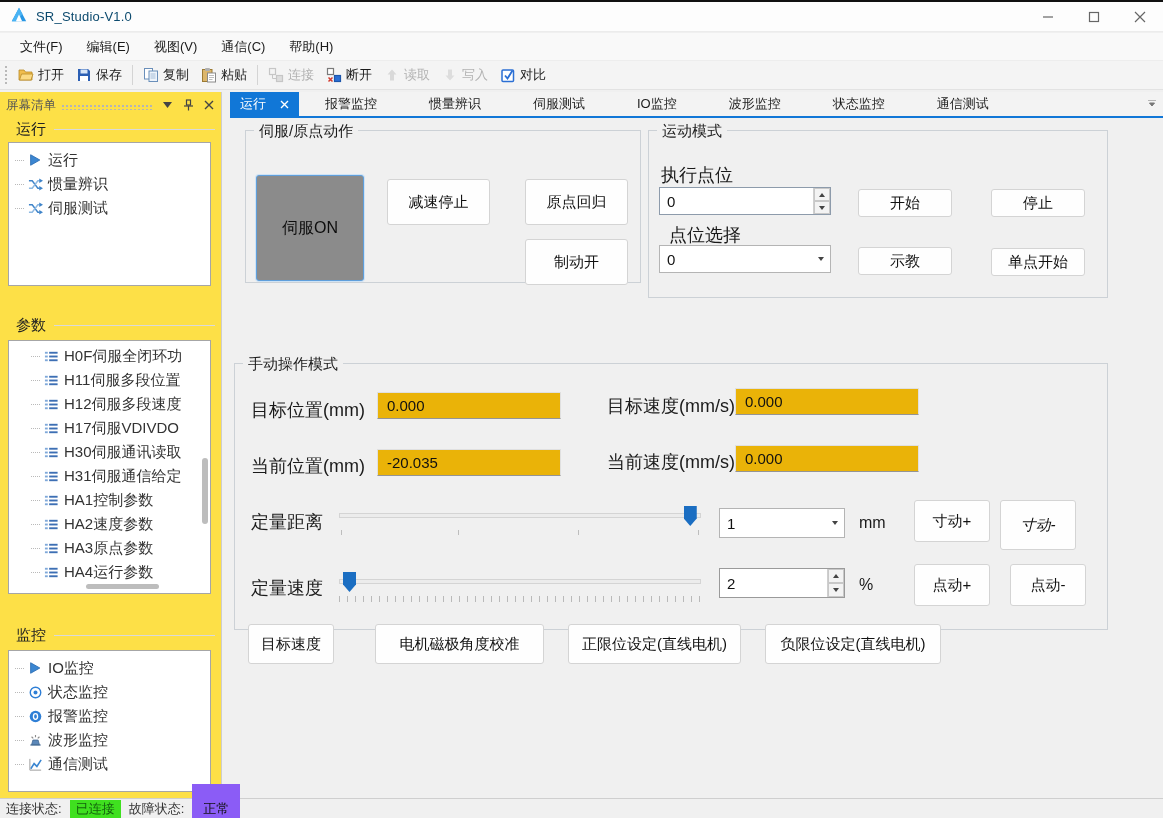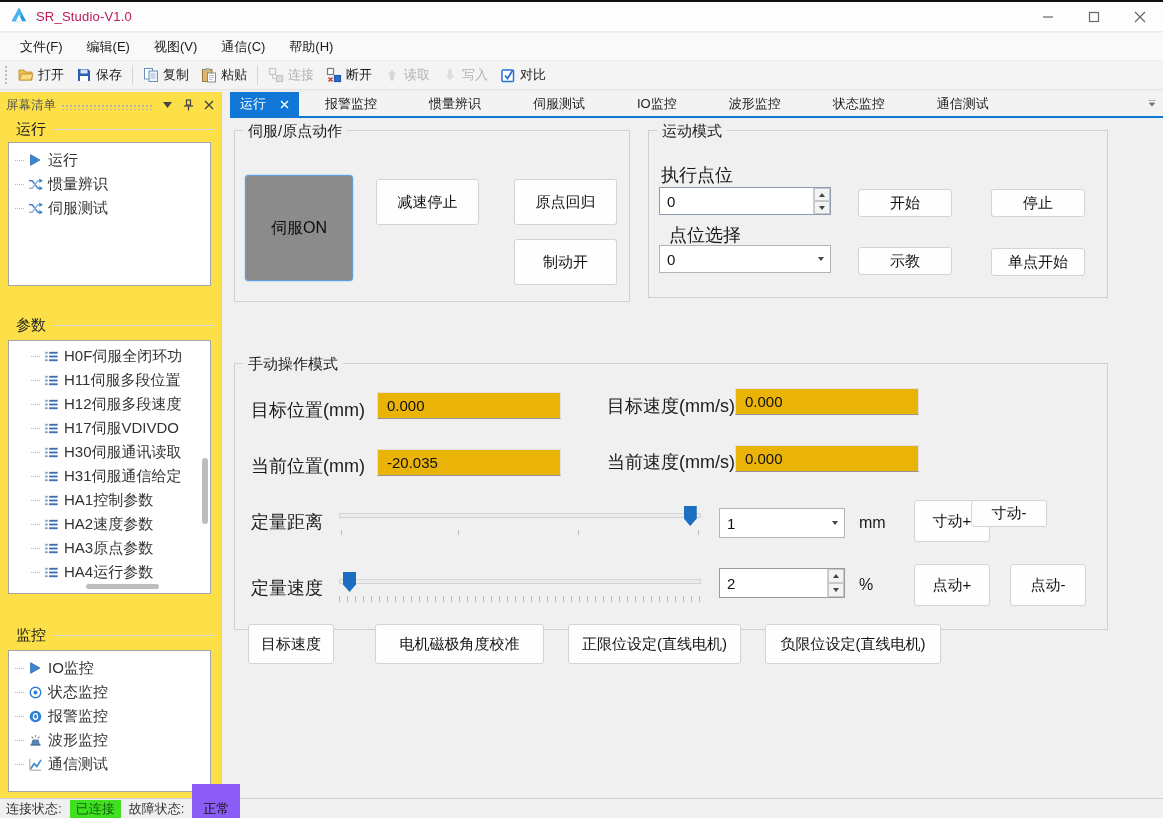--- a/index.html
+++ b/index.html
@@ -6,21 +6,21 @@
   html,body { background:#d9d9d9; }
   body { font-family:"Liberation Sans","DejaVu Sans",sans-serif; }
   #app {
     position:relative; width:1163px; height:818px; background:#f0f0f0;
     overflow:hidden; border-top:2px solid #111; color:#1a1a1a;
   }
 
   
   .titlebar { position:absolute; left:0; top:0; right:0; height:30px; background:#fdfdfd;
     display:flex; align-items:center; padding-left:10px; gap:8px; border-bottom:1px solid #ececec; }
-  .titlebar .wtitle { font-size:13px; color:#be185d; letter-spacing:.2px; }
+  .titlebar .wtitle { font-size:13px; color:#0c4a6e; letter-spacing:.2px; }
   .win-controls { position:absolute; right:0; top:0; height:30px; display:flex; }
   .win-btn { width:46px; height:30px; display:flex; align-items:center; justify-content:center; color:#666; cursor:default; }
 
   
   .menubar { position:absolute; left:0; top:31px; right:0; height:28px; background:#f9f9f9;
     display:flex; align-items:center; padding-left:8px; border-bottom:1px solid #ededed; }
   .menu-item { font-size:13px; padding:4px 12px; color:#1a1a1a; }
 
   
   .toolbar { position:absolute; left:0; top:59px; right:0; height:29px; background:#f4f4f4;
@@ -557,21 +557,21 @@
       </div>
     <span class="tab-overflow">
         <svg width="10" height="8" viewBox="0 0 10 8">
           <path d="M1 0 h8 M2.5 3 L5 6 L7.5 3 Z" stroke="#777" fill="#777"></path>
         </svg>
       </span>
   </div>
 
   <div class="content">
 
-    <div class="groupbox" style="left:4px; top:10px; width:396px; height:172px;">
+    <div class="groupbox" style="left:15px; top:10px; width:396px; height:153px;">
       <span class="gb-label">伺服/原点动作</span>
       <div class="btn btn-servo-on" style="left:10px; top:44px; width:108px; height:106px;">伺服ON</div>
       <div class="btn" style="left:141px; top:48px; width:103px; height:46px;">减速停止</div>
       <div class="btn" style="left:279px; top:48px; width:103px; height:46px;">原点回归</div>
       <div class="btn" style="left:279px; top:108px; width:103px; height:46px;">制动开</div>
     </div>
 
     <div class="groupbox" style="left:418px; top:10px; width:460px; height:168px;">
       <span class="gb-label">运动模式</span>
       <span class="fld-label" style="left:12px; top:32px;">执行点位</span>
@@ -624,21 +624,21 @@
           <i style="right:2px;"></i>
       </div>
       <div class="combo" style="left:484px; top:144px; width:126px; height:30px;">
         <span class="cval">1</span>
         <span class="carr">
             <i class="tri-dn"></i>
           </span>
       </div>
       <span class="unit" style="left:624px; top:150px;">mm</span>
       <div class="btn" style="left:679px; top:136px; width:76px; height:42px;">寸动+</div>
-      <div class="btn" style="left:736px; top:136px; width:76px; height:27px;">寸动-</div>
+      <div class="btn" style="left:765px; top:136px; width:76px; height:50px;font-style:italic;">寸动-</div>
 
       <span class="fld-label" style="left:16px; top:212px;">定量速度</span>
       <div class="slider" style="left:104px; top:206px; width:362px;">
         <span class="track"></span>
         <span class="handle" style="left:4px;"></span>
       </div>
       <div class="ticks-dense" style="left:104px; top:232px; width:362px;"></div>
       <div class="spinbox" style="left:484px; top:204px; width:126px; height:30px; border-color:#9a9a9a;">
         <span class="sval">2</span>
         <span class="sbtns">

